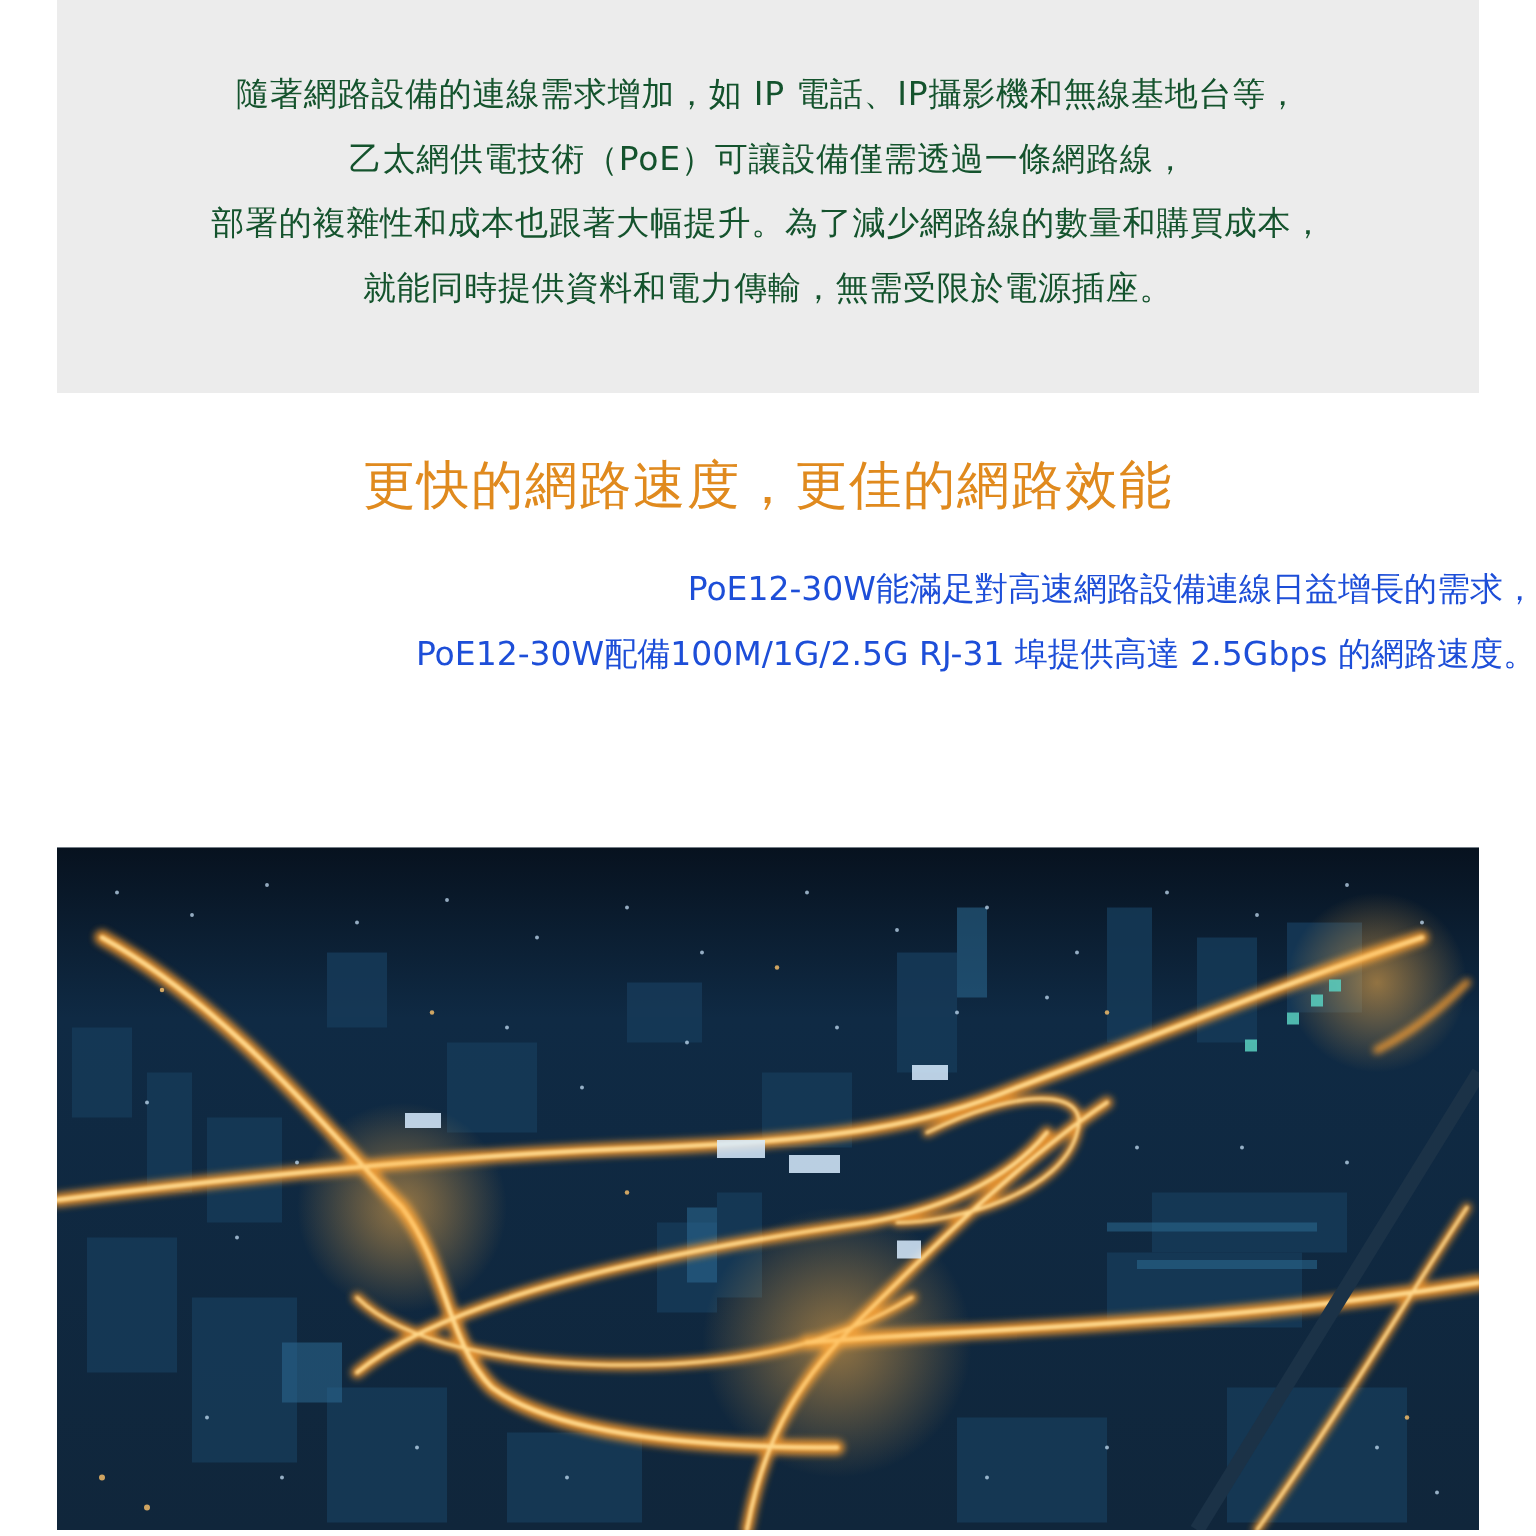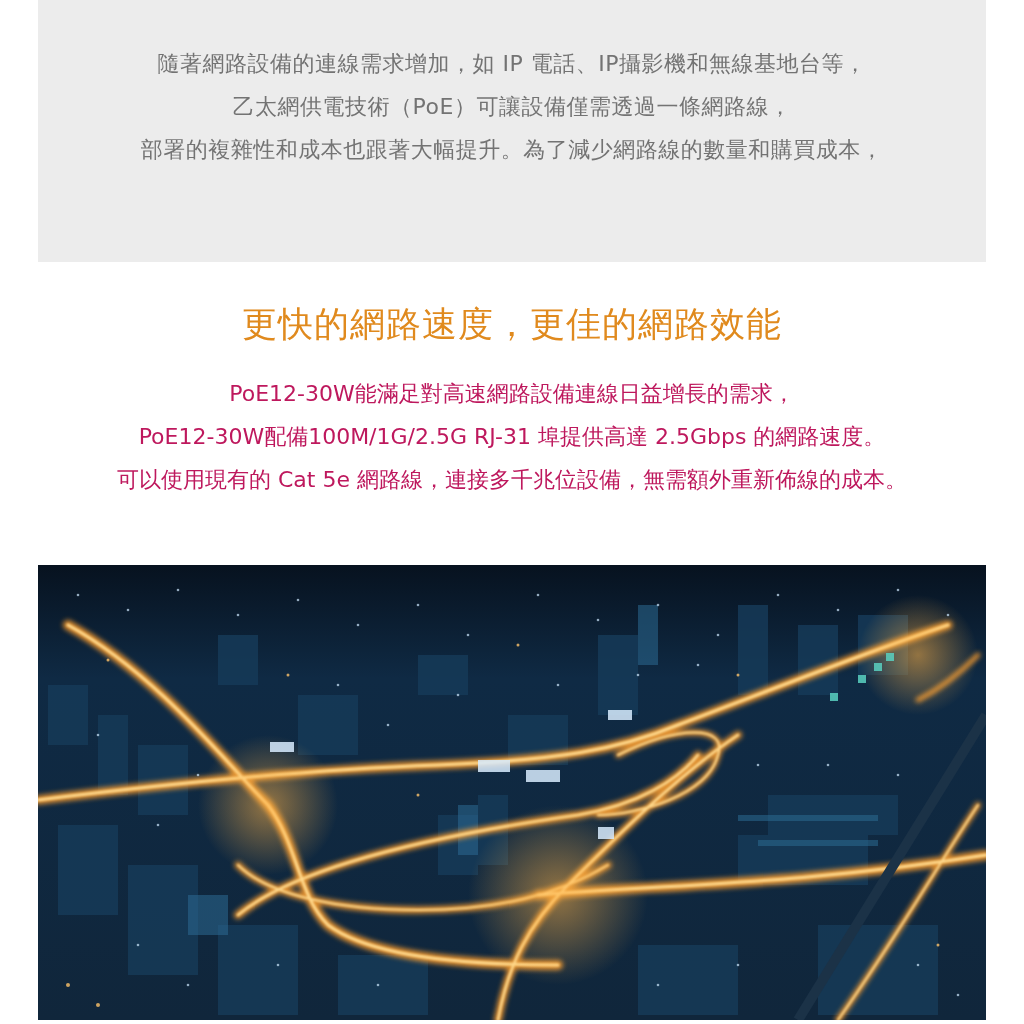--- a/index.html
+++ b/index.html
@@ -21,21 +21,21 @@
       width: 948px;
       height: 262px;
       background: #ececec;
     }
     .intro-text {
       position: absolute;
       left: 0;
       right: 0;
       top: 42px;
       text-align: center;
-      color: #737373;
+      color: #14532d;
       font-size: 22px;
       line-height: 43px;
       letter-spacing: 0.5px;
     }
     .intro-text div { white-space: nowrap; }
 
     .section-title {
       position: absolute;
       left: 0;
       right: 0;
@@ -46,22 +46,22 @@
       font-weight: normal;
       letter-spacing: 1px;
       line-height: 56px;
       white-space: nowrap;
     }
     .features-text {
       position: absolute;
       left: 0;
       right: 0;
       top: 372px;
-      text-align: center;
-      color: #be185d;
+      text-align: right;
+      color: #1d4ed8;
       font-size: 22px;
       line-height: 43px;
     }
     .features-text div { white-space: nowrap; }
 
     .hero-image {
       position: absolute;
       left: 38px;
       top: 565px;
       width: 948px;
@@ -72,29 +72,29 @@
     .hero-image svg { display: block; }
   </style>
 </head>
 <body>
 
 <div class="intro-panel">
   <div class="intro-text">
     <div>隨著網路設備的連線需求增加，如 IP 電話、IP攝影機和無線基地台等，</div>
     <div>乙太網供電技術（PoE）可讓設備僅需透過一條網路線，</div>
     <div>部署的複雜性和成本也跟著大幅提升。為了減少網路線的數量和購買成本，</div>
+    <div>就能同時提供資料和電力傳輸，無需受限於電源插座。</div>
   </div>
 </div>
 
 <h2 class="section-title" style="margin:0;">更快的網路速度，更佳的網路效能</h2>
 
 <div class="features-text">
   <div>PoE12-30W能滿足對高速網路設備連線日益增長的需求，</div>
   <div>PoE12-30W配備100M/1G/2.5G RJ-31 埠提供高達 2.5Gbps 的網路速度。</div>
-  <div>可以使用現有的 Cat 5e 網路線，連接多千兆位設備，無需額外重新佈線的成本。</div>
 </div>
 
 <div class="hero-image">
   <svg width="948" height="455" viewBox="0 0 948 455" xmlns="http://www.w3.org/2000/svg">
     <defs>
       <linearGradient id="skyg" x1="0" y1="0" x2="0" y2="1">
         <stop offset="0" stop-color="#07121f"></stop>
         <stop offset="0.25" stop-color="#0f2a44"></stop>
         <stop offset="1" stop-color="#10263b"></stop>
       </linearGradient>

